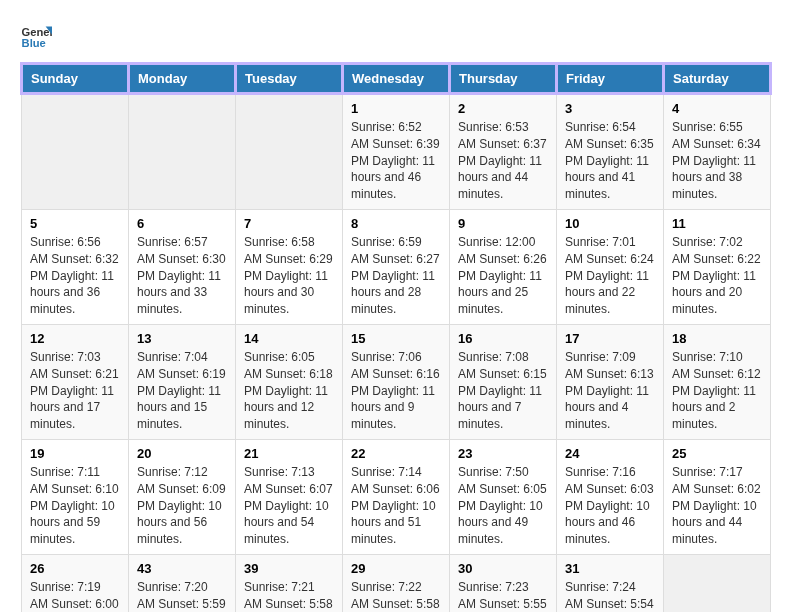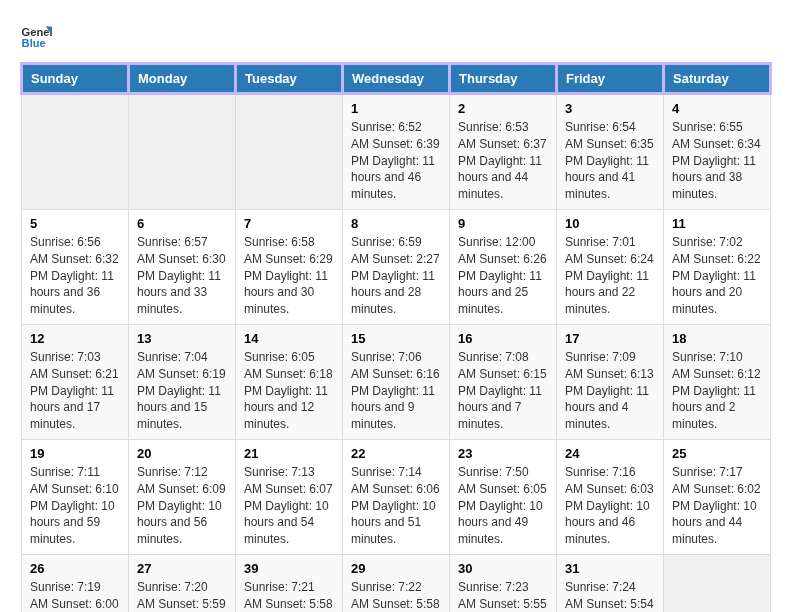--- a/index.html
+++ b/index.html
@@ -155,21 +155,21 @@
         </td>
         <td>
           <span class="day-number">7</span>
           <div class="cell-content">Sunrise: 6:58 AM
 Sunset: 6:29 PM
 Daylight: 11 hours and 30 minutes.</div>
         </td>
         <td>
           <span class="day-number">8</span>
           <div class="cell-content">Sunrise: 6:59 AM
-Sunset: 2:27 PM
+Sunset: 6:27 PM
 Daylight: 11 hours and 28 minutes.</div>
         </td>
         <td>
           <span class="day-number">9</span>
           <div class="cell-content">Sunrise: 12:00 AM
 Sunset: 6:26 PM
 Daylight: 11 hours and 25 minutes.</div>
         </td>
         <td>
           <span class="day-number">10</span>
@@ -273,21 +273,21 @@
         </td>
       </tr>
       <tr>
         <td>
           <span class="day-number">26</span>
           <div class="cell-content">Sunrise: 7:19 AM
 Sunset: 6:00 PM
 Daylight: 10 hours and 41 minutes.</div>
         </td>
         <td>
-          <span class="day-number">27</span>
+          <span class="day-number">43</span>
           <div class="cell-content">Sunrise: 7:20 AM
 Sunset: 5:59 PM
 Daylight: 10 hours and 39 minutes.</div>
         </td>
         <td>
           <span class="day-number">39</span>
           <div class="cell-content">Sunrise: 7:21 AM
 Sunset: 5:58 PM
 Daylight: 10 hours and 36 minutes.</div>
         </td>

